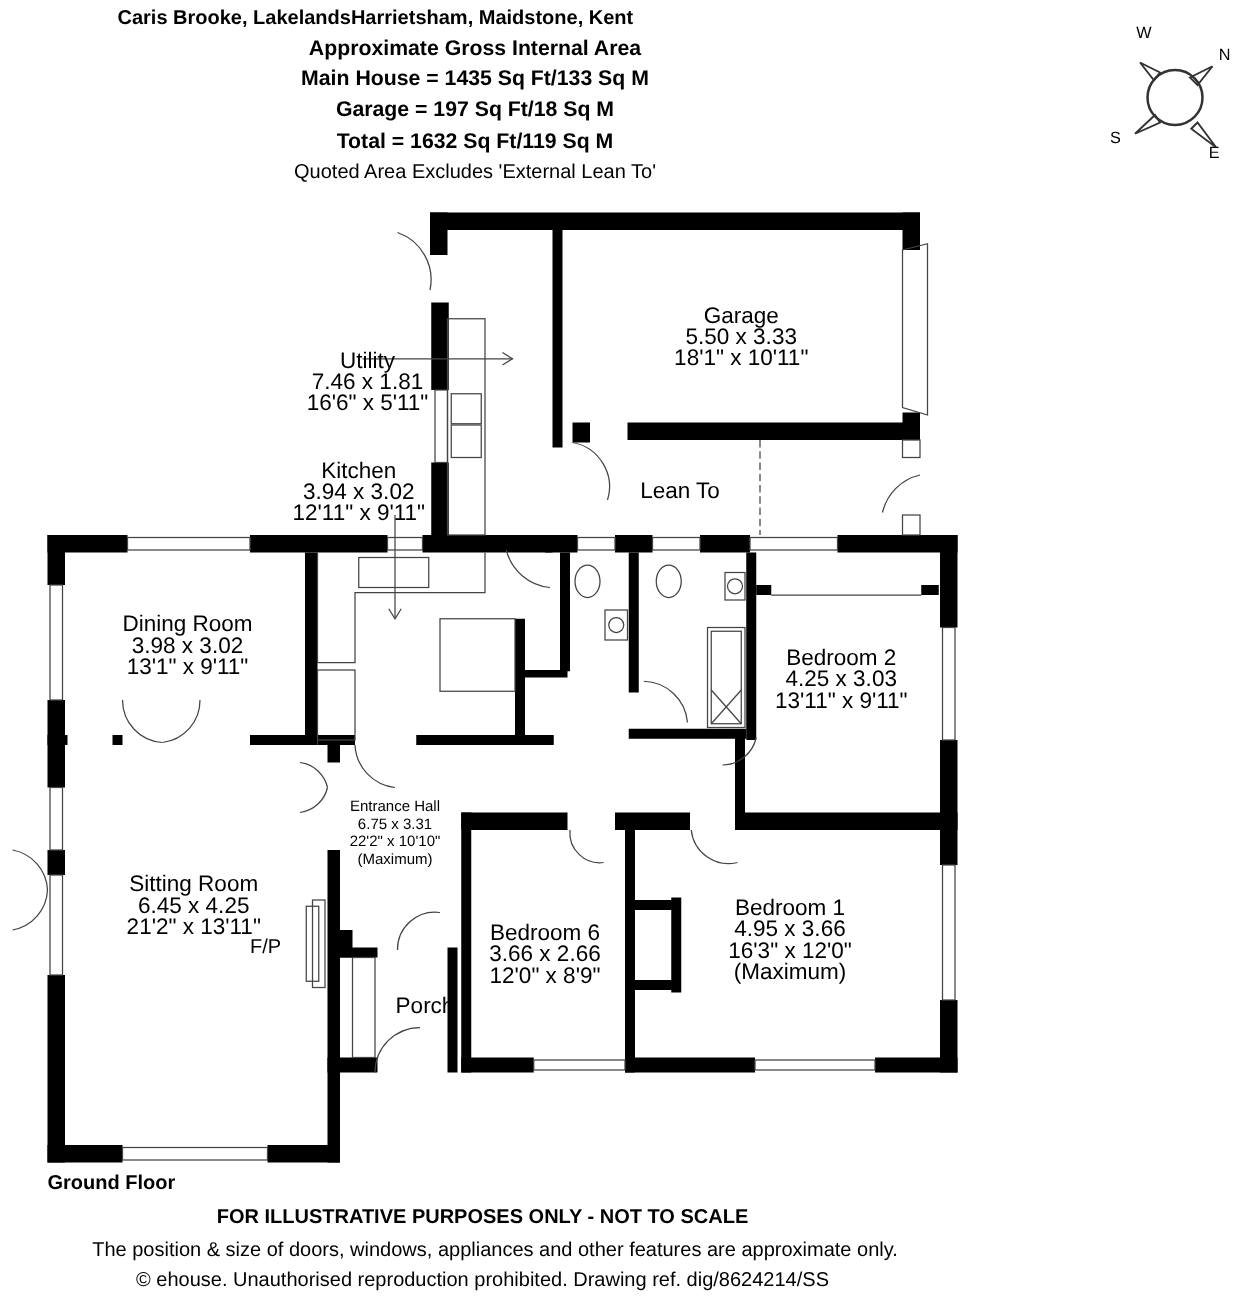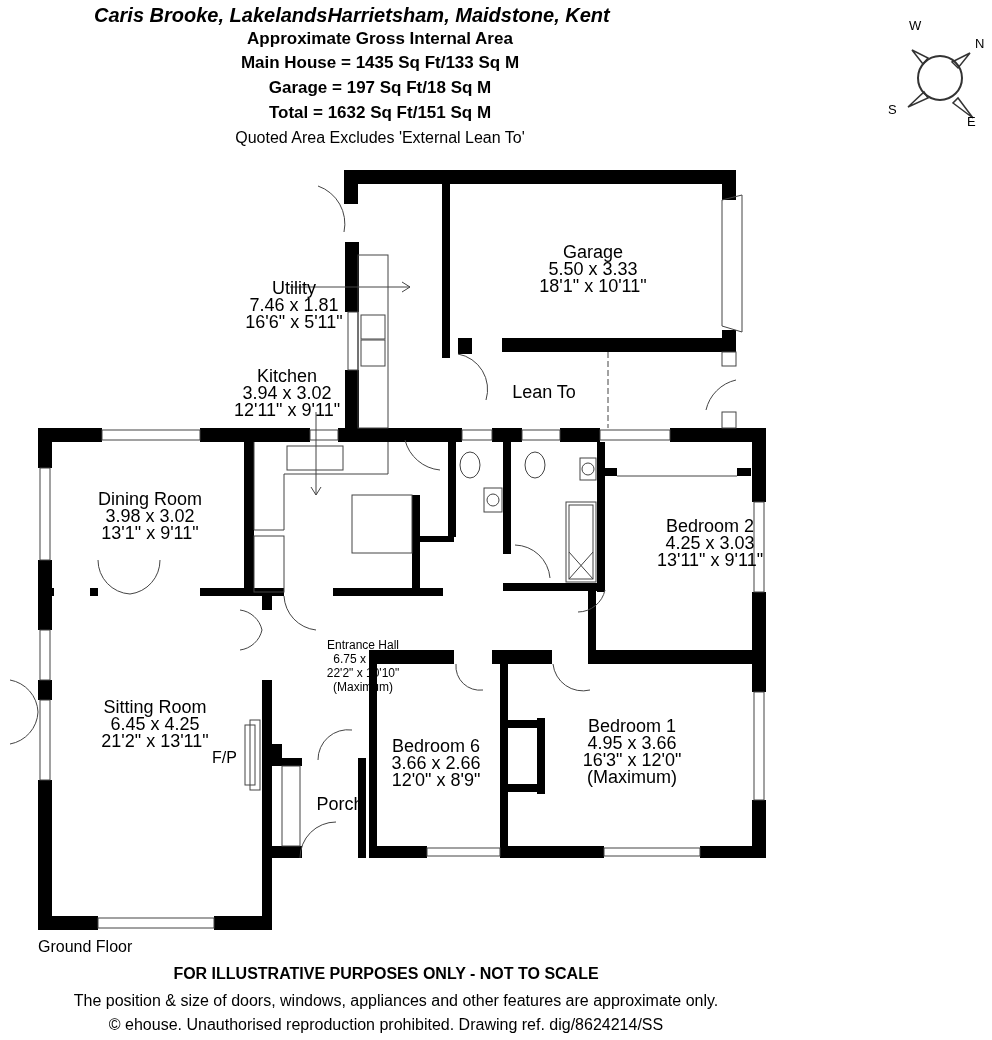--- a/index.html
+++ b/index.html
@@ -1,39 +1,39 @@
 <!DOCTYPE html>
 <html><head>
 <meta charset="utf-8">
 <style>
   html, body { margin:0; padding:0; background:#ffffff; }
   body { width:992px; height:1040px; position:relative; overflow:hidden; font-family:"Liberation Sans", sans-serif; color:#000; }
   .hdr { position:absolute; left:0; width:700px; text-align:center; font-weight:bold; font-size:17px; line-height:22px; }
-  .hdr-title { left:94px; width:auto; text-align:left; top:4px; font-size:20px;font-style:italic; }
+  .hdr-title { left:94px; width:auto; text-align:left; top:4px; font-size:16px; }
   .hdr-line { left:140px; width:480px; }
   .hdr-note { font-weight:normal; font-size:16px; }
   #plan { position:absolute; left:0; top:0; }
   .room { position:absolute; text-align:center; font-size:18px; line-height:17px; white-space:nowrap; transform:translateX(-50%); }
-  .room.small { font-size:12px; line-height:14px;margin-left:47px; }
+  .room.small { font-size:12px; line-height:14px; }
   .lbl { position:absolute; font-size:16px; }
   .compass-l { position:absolute; font-size:13px; }
   .footer { position:absolute; left:0; width:992px; text-align:center; }
-  .floor-label { position:absolute; left:38px; top:938px; font-weight:normal; font-size:16px; }
+  .floor-label { position:absolute; left:38px; top:938px; font-weight:bold; font-size:16px; }
   .f1 { top:965px; font-weight:bold; font-size:16px; left:-110px; }
   .f2 { top:992px; font-size:16px; left:-100px; }
   .f3 { top:1016px; font-size:16px; left:-110px; }
 </style>
 </head>
 <body>
 
 <div class="hdr hdr-title">Caris Brooke, LakelandsHarrietsham, Maidstone, Kent</div>
 <div class="hdr hdr-line" style="top:28px">Approximate Gross Internal Area</div>
 <div class="hdr hdr-line" style="top:52px">Main House = 1435 Sq Ft/133 Sq M</div>
 <div class="hdr hdr-line" style="top:77px">Garage = 197 Sq Ft/18 Sq M</div>
-<div class="hdr hdr-line" style="top:102px">Total = 1632 Sq Ft/151 Sq M</div>
+<div class="hdr hdr-line" style="top:102px">Total = 1632 Sq Ft/119 Sq M</div>
 <div class="hdr hdr-line hdr-note" style="top:127px">Quoted Area Excludes 'External Lean To'</div>
 
 <div style="position:absolute;left:890px;top:10px;width:100px;height:120px;">
   <svg width="100" height="120" viewBox="0 0 100 120">
     <circle cx="50" cy="68" r="22" fill="#fff" stroke="#333" stroke-width="2"></circle>
     <polygon points="22,40 33,54 38,48" fill="none" stroke="#333" stroke-width="1.5"></polygon>
     <polygon points="80,43 62,52 68,58" fill="none" stroke="#333" stroke-width="1.5"></polygon>
     <polygon points="18,97 34,82 38,88" fill="none" stroke="#333" stroke-width="1.5"></polygon>
     <polygon points="83,108 68,88 63,93" fill="none" stroke="#333" stroke-width="1.5"></polygon>
   </svg>
@@ -210,37 +210,37 @@
   <div>12'11" x 9'11"</div>
 </div>
 <div class="room" style="left:544px;top:384px">
   <div>Lean To</div>
 </div>
 <div class="room" style="left:150px;top:491px">
   <div>Dining Room</div>
   <div>3.98 x 3.02</div>
   <div>13'1" x 9'11"</div>
 </div>
-<div class="room" style="left:710px;top:518px">
+<div class="room" style="left:673px;top:518px">
   <div>Bedroom 2</div>
   <div>4.25 x 3.03</div>
   <div>13'11" x 9'11"</div>
 </div>
 <div class="room small" style="left:316px;top:638px">
   <div>Entrance Hall</div>
   <div>6.75 x 3.31</div>
   <div>22'2" x 10'10"</div>
   <div>(Maximum)</div>
 </div>
 <div class="room" style="left:155px;top:699px">
   <div>Sitting Room</div>
   <div>6.45 x 4.25</div>
   <div>21'2" x 13'11"</div>
 </div>
-<div class="lbl" style="left:212px;top:749px">F/P</div>
+<div class="lbl" style="left:200px;top:749px">F/P</div>
 <div class="room" style="left:632px;top:718px">
   <div>Bedroom 1</div>
   <div>4.95 x 3.66</div>
   <div>16'3" x 12'0"</div>
   <div>(Maximum)</div>
 </div>
 <div class="room" style="left:436px;top:738px">
   <div>Bedroom 6</div>
   <div>3.66 x 2.66</div>
   <div>12'0" x 8'9"</div>

